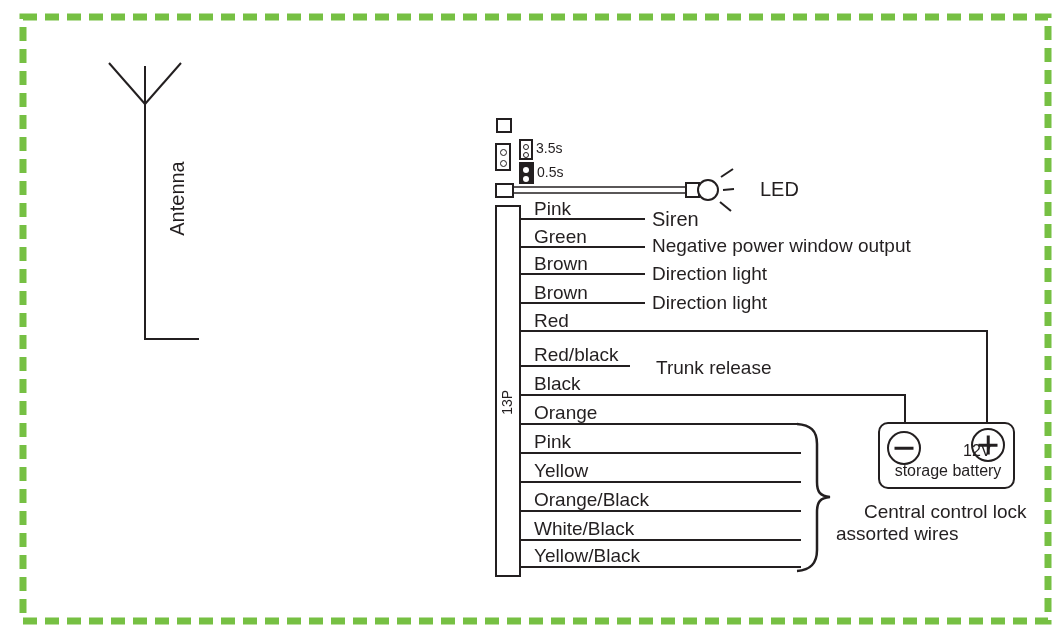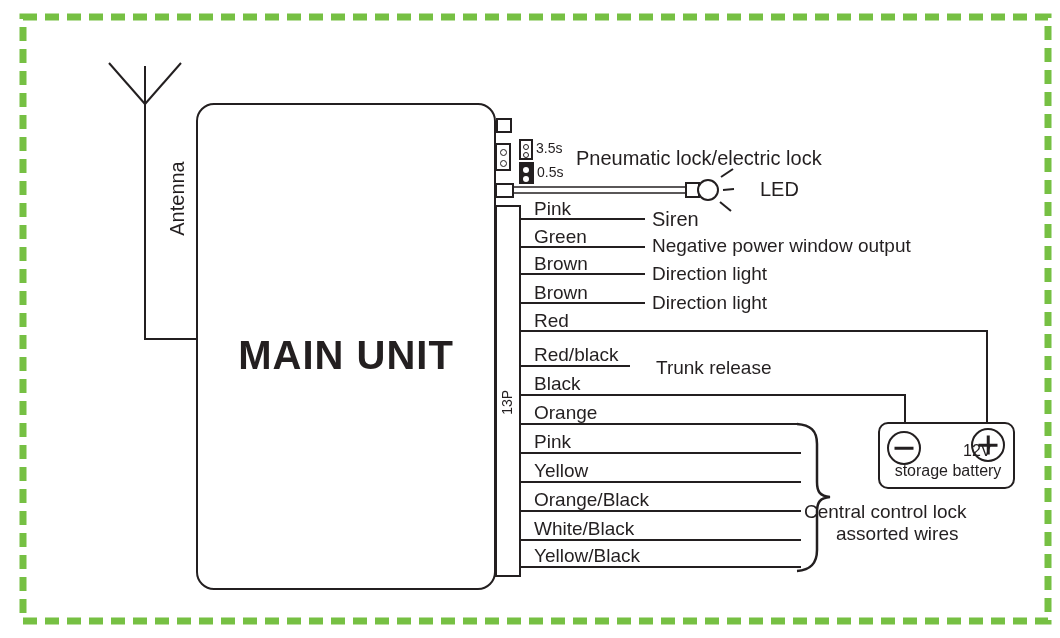--- a/index.html
+++ b/index.html
@@ -77,23 +77,20 @@
       <path d="M519,482 H801"></path>
       <path d="M519,511 H801"></path>
       <path d="M519,540 H801"></path>
       <path d="M519,567 H801"></path>
 
       <path d="M797,424 C810,425 817,430 817,444 L817,482 C817,492 820,496 830,497
                C820,498 817,502 817,512 L817,550 C817,564 810,570 797,571" stroke-width="2.5"></path>
     </g>
   </svg>
 
-  <div class="abs main-unit">
-    <div class="main-unit-label">MAIN UNIT</div>
-  </div>
 
   <div class="lbl rot f20" style="left:117px;top:188px;width:120px;">Antenna</div>
 
   <div class="abs strip"></div>
   <div class="lbl rot f14" style="left:487px;top:395px;width:40px;z-index:4;">13P</div>
 
   <div class="abs sq" style="left:496px;top:118px;width:16px;height:15px;"></div>
   <div class="abs sq conn-2pin">
     <span class="pin-dot" style="top:4px;"></span>
     <span class="pin-dot" style="top:15px;"></span>
@@ -104,21 +101,20 @@
     <span class="jmp-dot open" style="top:2.5px;"></span>
     <span class="jmp-dot open" style="top:11px;"></span>
   </div>
   <div class="abs jumper-closed">
     <span class="jmp-dot closed" style="top:3px;"></span>
     <span class="jmp-dot closed" style="top:12px;"></span>
   </div>
   <div class="lbl f14" style="left:536px;top:141px;">3.5s</div>
   <div class="lbl f14" style="left:537px;top:165px;">0.5s</div>
 
-  <div class="lbl f20" style="left:576px;top:148px;">Pneumatic lock/electric lock</div>
   <div class="lbl f20" style="left:760px;top:179px;">LED</div>
 
   <div class="abs sq led-base"></div>
   <div class="abs sq led-bulb"></div>
 
   <div class="lbl f19" style="left:534px;top:199px;">Pink</div>
   <div class="lbl f19" style="left:534px;top:227px;">Green</div>
   <div class="lbl f19" style="left:534px;top:254px;">Brown</div>
   <div class="lbl f19" style="left:534px;top:283px;">Brown</div>
   <div class="lbl f19" style="left:534px;top:311px;">Red</div>
@@ -130,21 +126,21 @@
   <div class="lbl f19" style="left:534px;top:490px;">Orange/Black</div>
   <div class="lbl f19" style="left:534px;top:519px;">White/Black</div>
   <div class="lbl f19" style="left:534px;top:546px;">Yellow/Black</div>
 
   <div class="lbl f20" style="left:652px;top:209px;">Siren</div>
   <div class="lbl f19" style="left:652px;top:236px;">Negative power window output</div>
   <div class="lbl f19" style="left:652px;top:264px;">Direction light</div>
   <div class="lbl f19" style="left:652px;top:293px;">Direction light</div>
   <div class="lbl f19" style="left:656px;top:358px;">Trunk release</div>
 
-  <div class="lbl f19" style="left:804px;top:502px;text-align:right;">Central control lock</div>
+  <div class="lbl f19" style="left:864px;top:502px;text-align:right;">Central control lock</div>
   <div class="lbl f19" style="left:836px;top:524px;">assorted wires</div>
 
   <div class="abs battery-box"></div>
   <div class="abs term term-minus">
     <span class="bar-h"></span>
   </div>
   <div class="abs term term-plus">
     <span class="bar-h"></span>
     <span class="bar-v"></span>
   </div>

